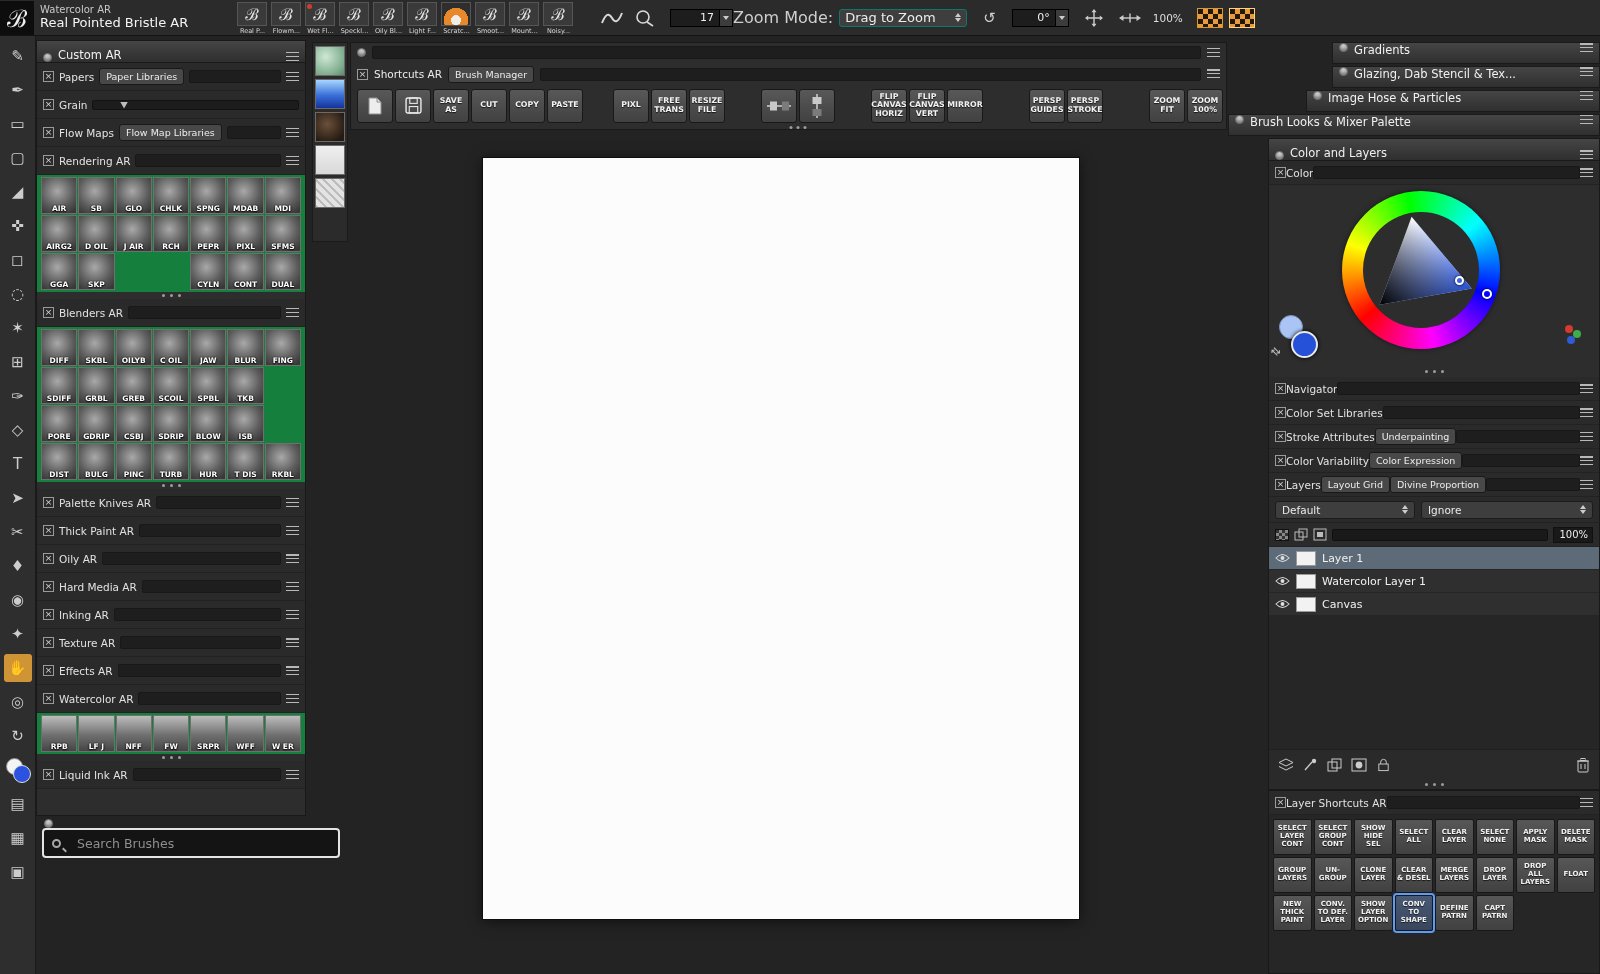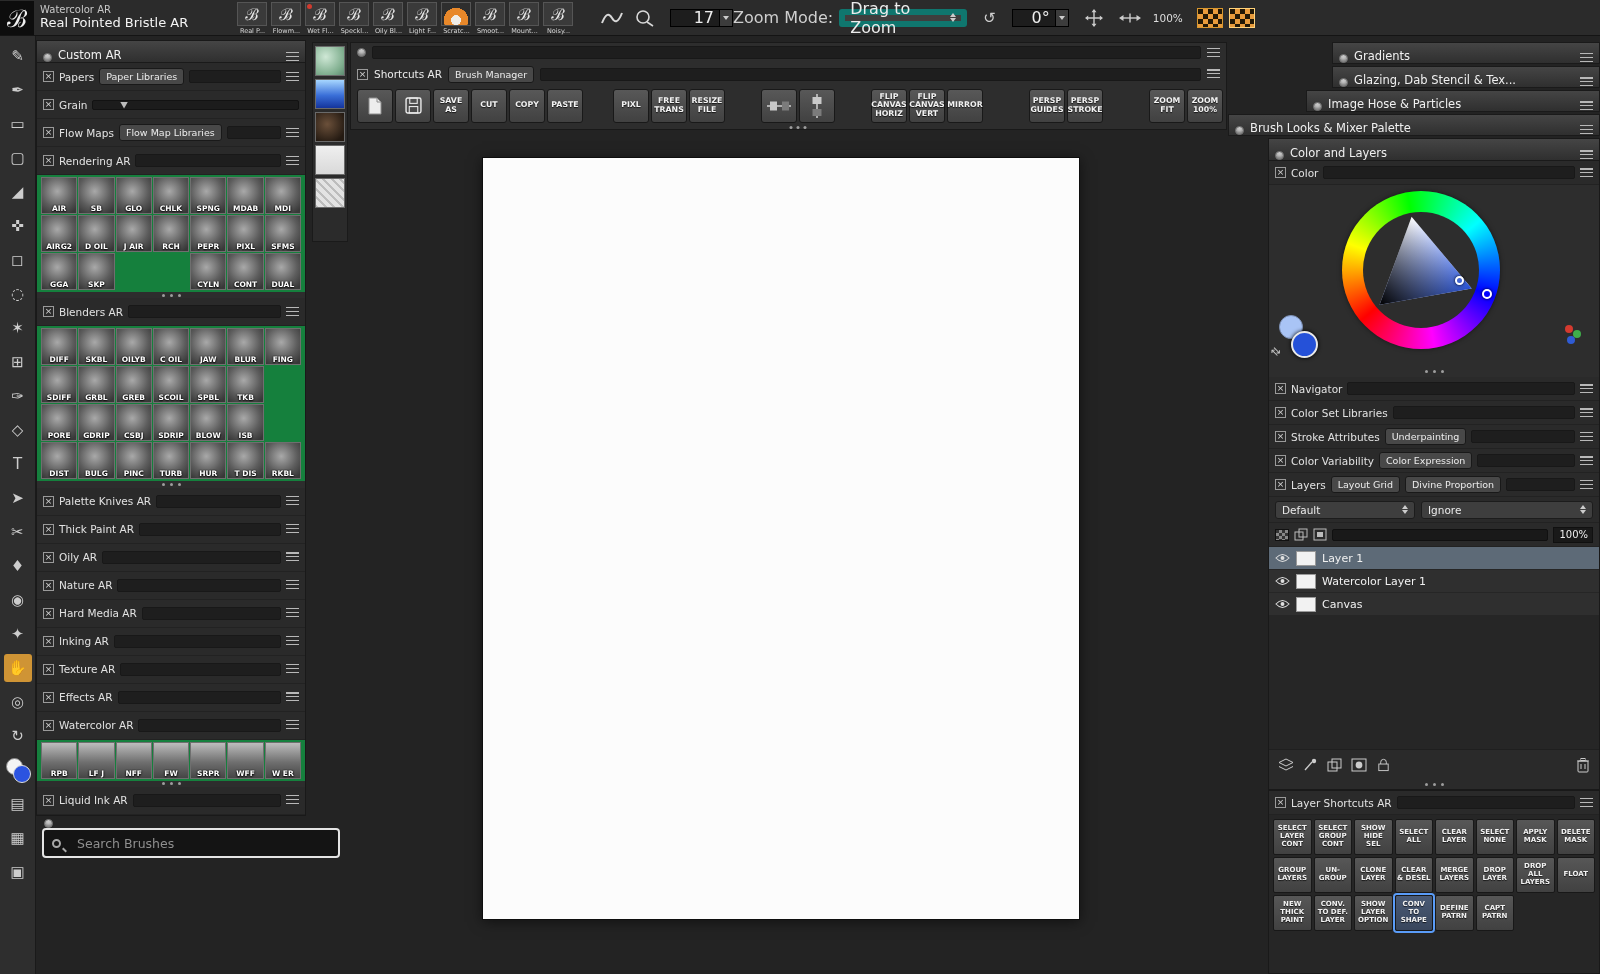--- a/index.html
+++ b/index.html
@@ -19,28 +19,28 @@
   .vthumb{width:33px;height:34px;position:relative;margin-right:1px;}
   .vimg{position:absolute;left:1px;top:1px;width:30px;height:24px;background:#3a3a3a;border:1px solid #555;
         display:flex;align-items:center;justify-content:center;}
   .vimg::before{content:"ℬ";font-family:"DejaVu Serif",serif;font-size:16px;color:#e8e8e8;}
   .vlabel{position:absolute;left:0;right:0;bottom:0;text-align:center;font-size:6.5px;color:#d8d8d8;white-space:nowrap;overflow:hidden;}
   .vthumb.cone .vimg::before{content:"";}
   .vthumb.cone .vimg{background:radial-gradient(circle at 50% 78%, #f0ede8 0 22%, #e8882a 23% 55%, #2e2e2e 56%);}
   .vthumb.reddot .vimg::after{content:"";position:absolute;left:1px;top:1px;width:5px;height:5px;border-radius:50%;background:#d23b2f;}
   .tbicons{margin-left:24px;display:flex;gap:10px;align-items:center;}
   .field{margin-left:16px;display:flex;align-items:center;}
-  .fbox{width:50px;height:18px;background:#1d1d1d;border:1px solid #000;color:#eee;font-size:16px;
+  .fbox{width:50px;height:18px;background:#1d1d1d;border:1px solid #000;color:#eee;font-size:11px;
         display:flex;align-items:center;justify-content:flex-end;padding:0 5px;}
   .fbox.small{width:44px;}
   .drop{width:13px;height:18px;background:#3c3c3c;border:1px solid #000;border-left:none;display:flex;align-items:center;justify-content:center;}
   .drop::before{content:"";border-left:3px solid transparent;border-right:3px solid transparent;border-top:4px solid #ccc;}
   .tlabel{font-size:16px;color:#cfcfcf;white-space:nowrap;}
-  .select{margin-left:6px;width:128px;height:18px;background:#3e3e3e;border:6px solid #0f766e;border-radius:3px;
-          display:flex;align-items:center;padding:0 5px;font-size:16px;color:#ececec;}
+  .select{margin-left:6px;width:128px;height:18px;background:#3e3e3e;border:1px solid #0f766e;border-radius:3px;
+          display:flex;align-items:center;padding:0 5px;font-size:13px;color:#ececec;}
   .updn{margin-left:auto;display:flex;flex-direction:column;gap:1px;}
   .updn::before{content:"";border-left:3px solid transparent;border-right:3px solid transparent;border-bottom:4px solid #ccc;}
   .updn::after{content:"";border-left:3px solid transparent;border-right:3px solid transparent;border-top:4px solid #ccc;}
   .tglyphbtn{margin-left:16px;color:#cfcfcf;font-size:15px;}
   .zoompct{margin-left:12px;font-size:10.5px;color:#dedede;}
   .checker{margin-left:14px;width:26px;height:20px;border:1px solid #d8972f;
     background-image:linear-gradient(45deg,#e89b3c 25%,transparent 25%,transparent 75%,#e89b3c 75%),
                      linear-gradient(45deg,#e89b3c 25%,#221806 25%,#221806 75%,#e89b3c 75%);
     background-size:10px 10px;background-position:0 0,5px 5px;}
   .checker.sec{margin-left:6px;border-color:#ffd27a;}
@@ -123,31 +123,31 @@
   .gap1{margin-left:28px;} .gap2{margin-left:34px;} .gap3{margin-left:44px;}
   .wgroup{position:relative;display:flex;gap:2px;margin-left:34px;}
   .wdots{position:absolute;left:50%;transform:translateX(-50%);bottom:-6px;display:flex;gap:4px;}
   .wdots span{width:3px;height:3px;border-radius:50%;background:#9d9d9d;}
 
   
   .canvas{position:absolute;left:482px;top:157px;width:598px;height:763px;background:#fcfcfc;
           border:1px solid #0e0e0e;box-shadow:0 2px 12px rgba(0,0,0,.5);}
 
   
-  .rhead{position:absolute;height:22px;display:flex;align-items:flex-end;gap:6px;padding:0 6px;
+  .rhead{position:absolute;height:22px;display:flex;align-items:flex-start;gap:6px;padding:0 6px;
          background:linear-gradient(#454545,#2f2f2f);border:1px solid #1a1a1a;}
   .rh1{left:1332px;top:42px;width:268px;}
   .rh2{left:1332px;top:66px;width:268px;}
   .rh3{left:1306px;top:90px;width:294px;}
   .rh4{left:1228px;top:114px;width:372px;}
 
   
   .cpanel{position:absolute;left:1268px;top:138px;width:332px;height:652px;background:#2d2d2d;border:1px solid #191919;
           display:flex;flex-direction:column;}
-  .crow{height:24px;display:flex;align-items:center;gap:5px;padding:0 6px;background:#2a2a2a;
+  .crow{height:24px;display:flex;align-items:center;padding:0 6px;background:#2a2a2a;
         border-bottom:1px solid #222;flex:none;}
   .wheelblock{height:192px;position:relative;flex:none;background:#2d2d2d;}
   .ring{position:absolute;left:73px;top:6px;width:158px;height:158px;border-radius:50%;
         background:conic-gradient(from 230deg,#f00,#ff0,#0f0,#0ff,#00f,#f0f,#f00);
         box-shadow:0 0 5px rgba(0,0,0,.5);}
   .ring::after{content:"";position:absolute;inset:21px;border-radius:50%;background:#2d2d2d;}
   .svtri{position:absolute;left:96px;top:29px;}
   .huemark{position:absolute;left:213px;top:104px;width:10px;height:10px;border:2px solid #fff;border-radius:50%;
            box-shadow:0 0 3px #000;}
   .trimark{position:absolute;left:186px;top:91px;width:9px;height:9px;border:2px solid #fff;border-radius:50%;
@@ -728,26 +728,20 @@
           <span class="ham"></span>
         </div>
 
         <div class="prow">
           <span class="chk"></span>
           <span class="plabel">Oily AR</span>
           <span class="pbar"></span>
           <span class="ham"></span>
         </div>
 
-        <div class="prow">
-          <span class="chk"></span>
-          <span class="plabel">Nature AR</span>
-          <span class="pbar"></span>
-          <span class="ham"></span>
-        </div>
 
         <div class="prow">
           <span class="chk"></span>
           <span class="plabel">Hard Media AR</span>
           <span class="pbar"></span>
           <span class="ham"></span>
         </div>
 
         <div class="prow">
           <span class="chk"></span>

